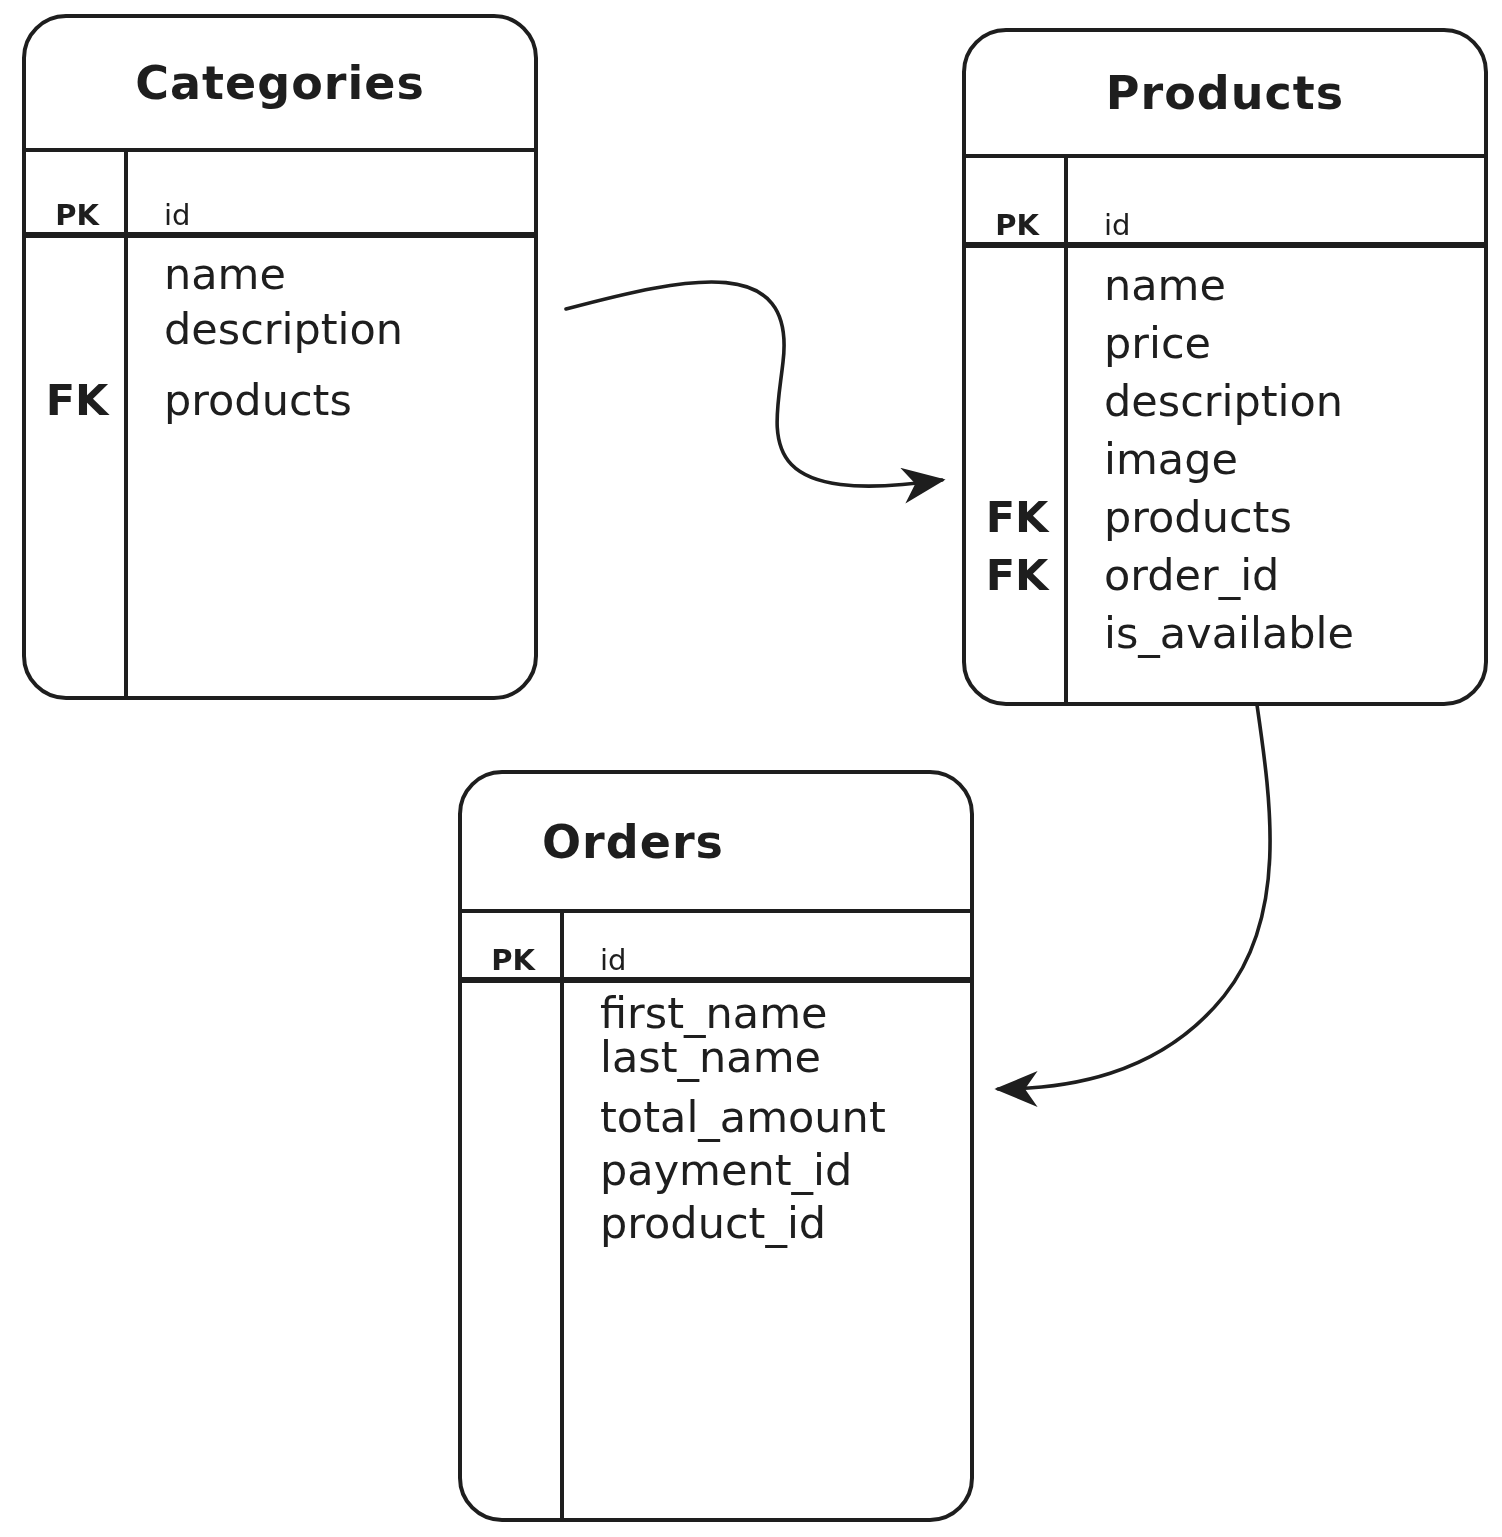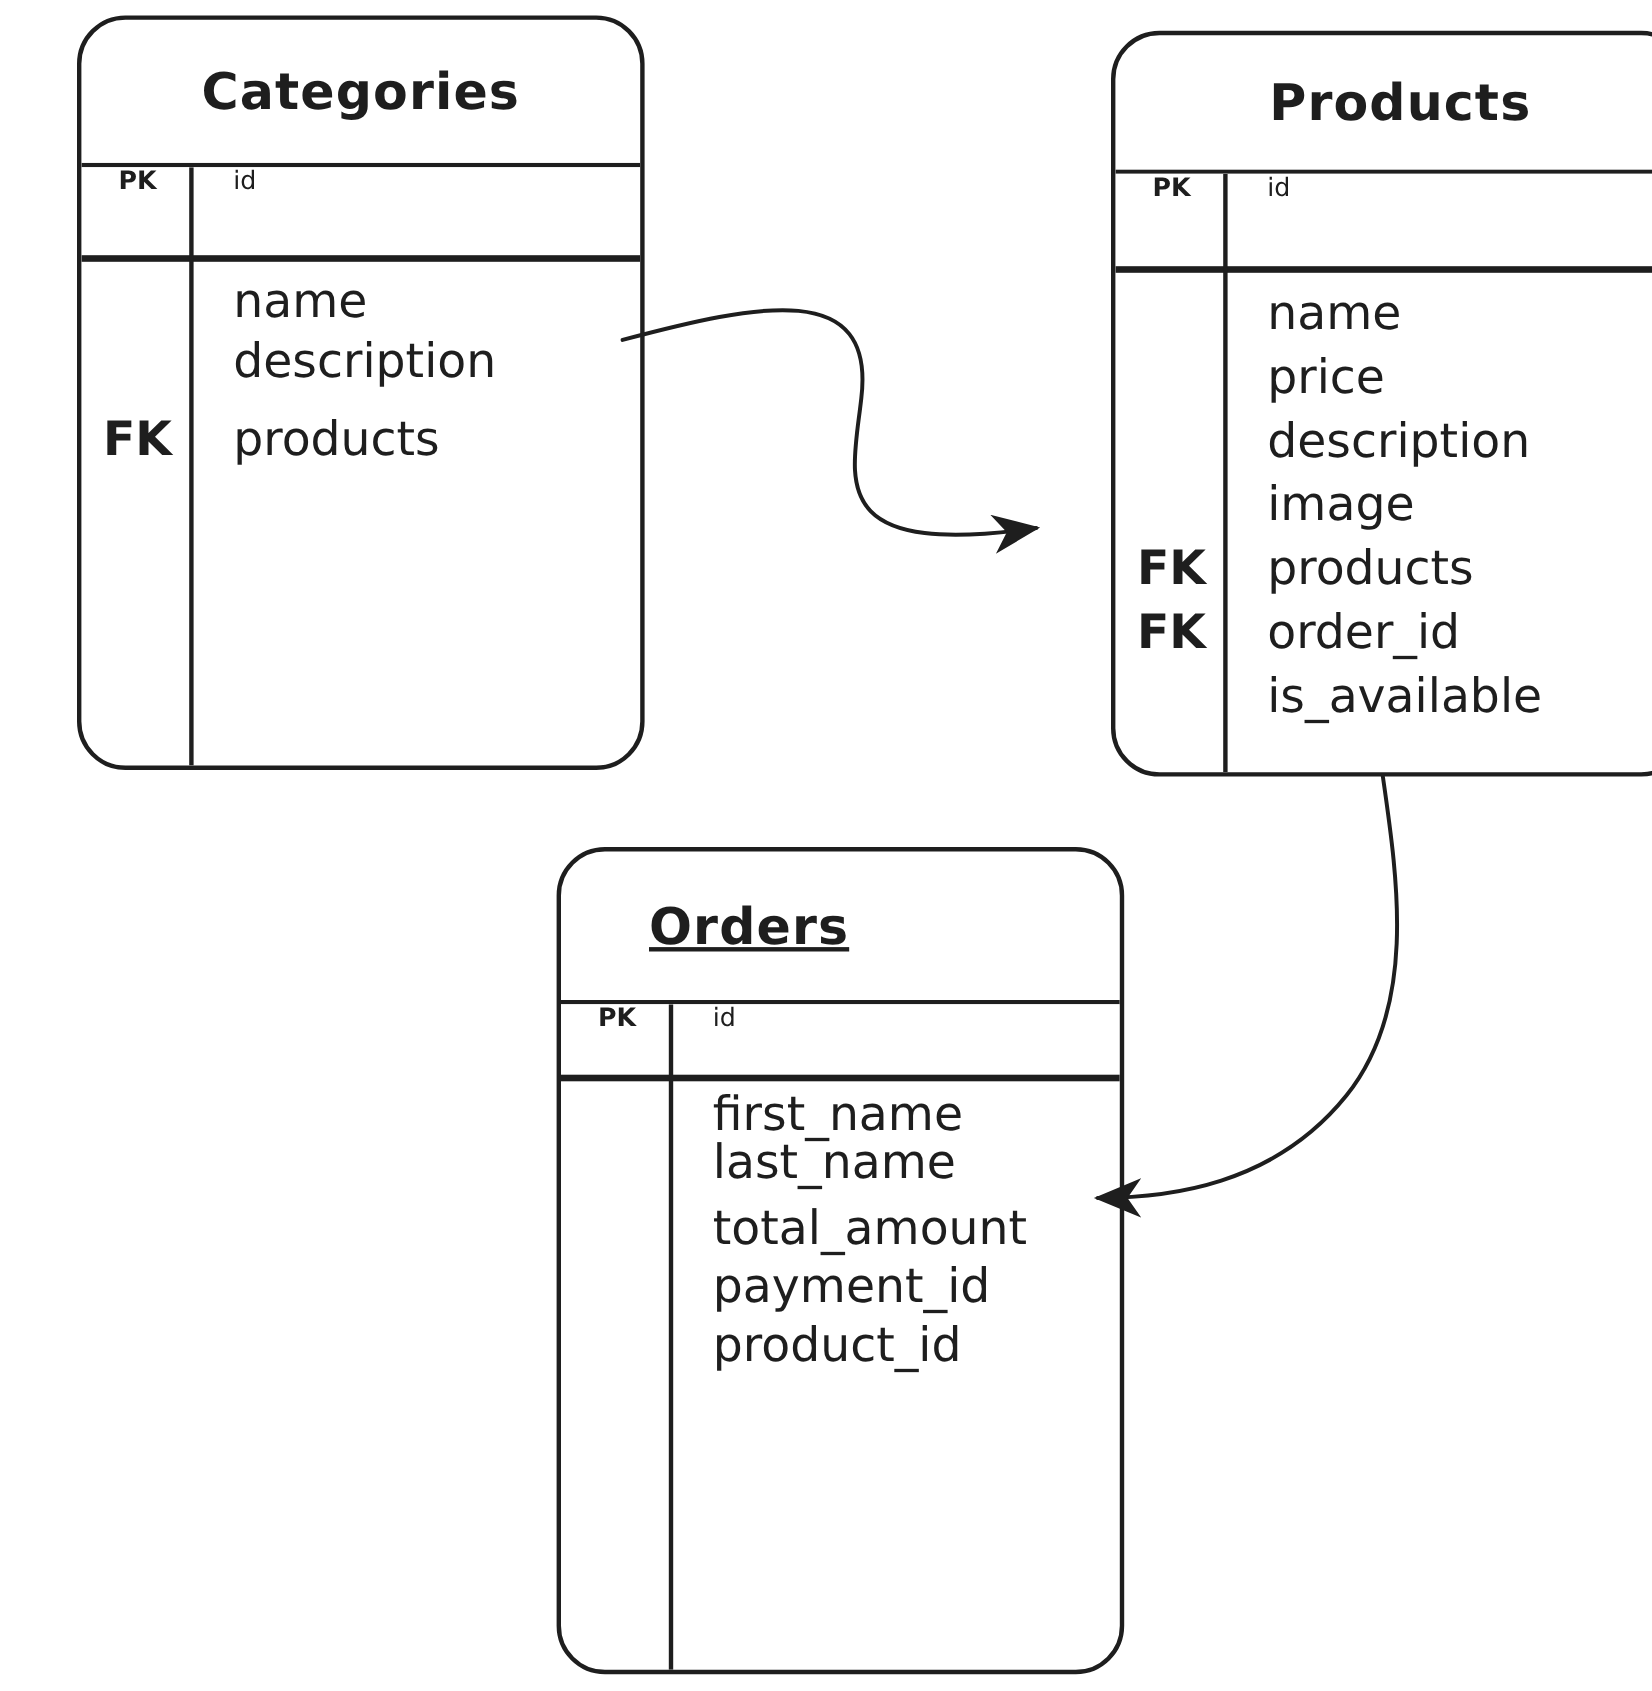--- a/index.html
+++ b/index.html
@@ -13,53 +13,52 @@
     position: relative;
     width: 1502px; height: 1537px;
     background: #ffffff;
     overflow: hidden;
   }
   .table-card {
     position: absolute;
     background: #ffffff;
     border: 4px solid #1e1e1e;
     border-radius: 44px;
-    margin-left: 48px;
   }
   .table-title {
     height: var(--title-h, 130px);
     display: flex;
     align-items: center;
     justify-content: center;
     font-size: 46px;
     font-weight: 700;
     letter-spacing: 1px;
   }
-  .title-left { justify-content: flex-start; padding-left: 80px; text-decoration: underline; }
+  .title-left { justify-content: flex-start; padding-left: 80px; }
   .fields {
     position: absolute;
     left: 0; right: 0;
     top: var(--title-h, 130px);
     bottom: 0;
     border-top: 4px solid #1e1e1e;
     border-radius: 0 0 40px 40px;
     overflow: hidden;
   }
   .vline {
     position: absolute;
     left: 98px; top: 0; bottom: 0;
     width: 4px;
     background: #1e1e1e;
   }
   .header-row {
     height: var(--header-h, 84px);
     display: flex;
-    align-items: flex-start;
+    align-items: flex-end;
     border-bottom: 6px solid #1e1e1e;
-    font-size: 23px;
+    font-size: 29px;
   }
   .rows { padding-top: 8px; }
   .row {
     height: var(--row-h, 54px);
     display: flex;
     align-items: center;
     font-size: 43px;
   }
   .key-cell {
     flex: 0 0 102px;

